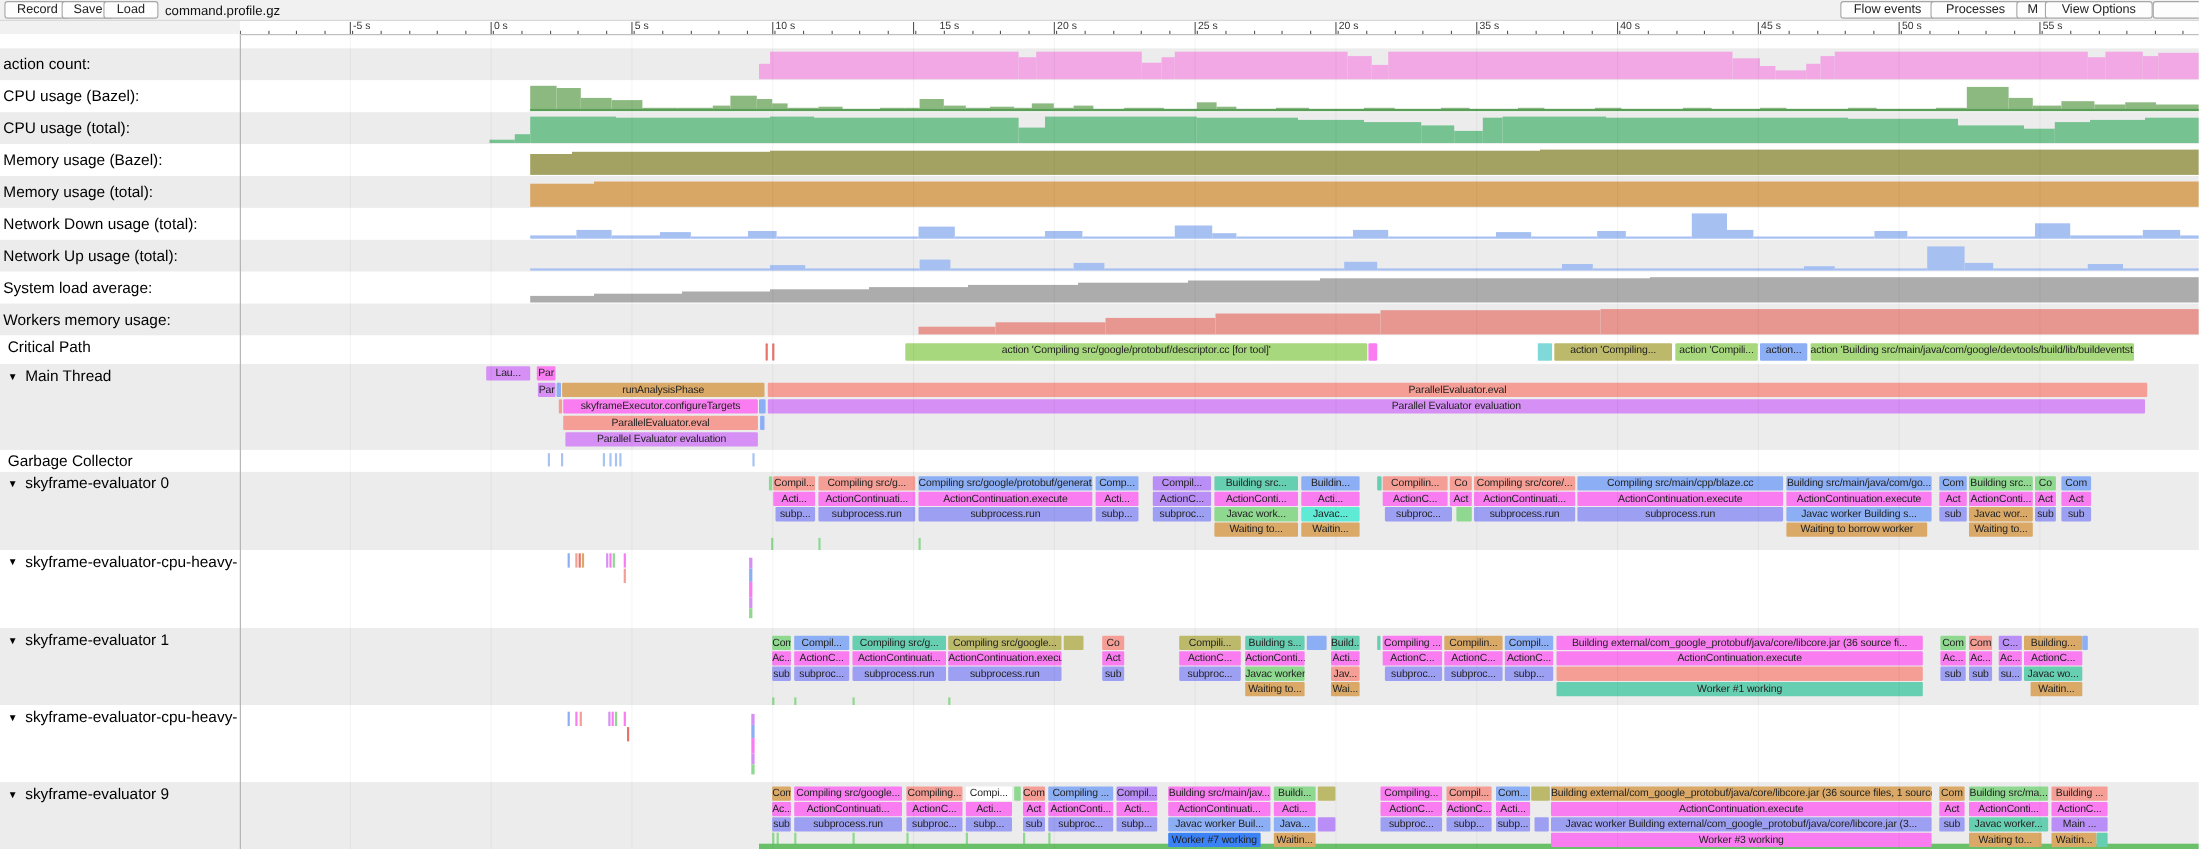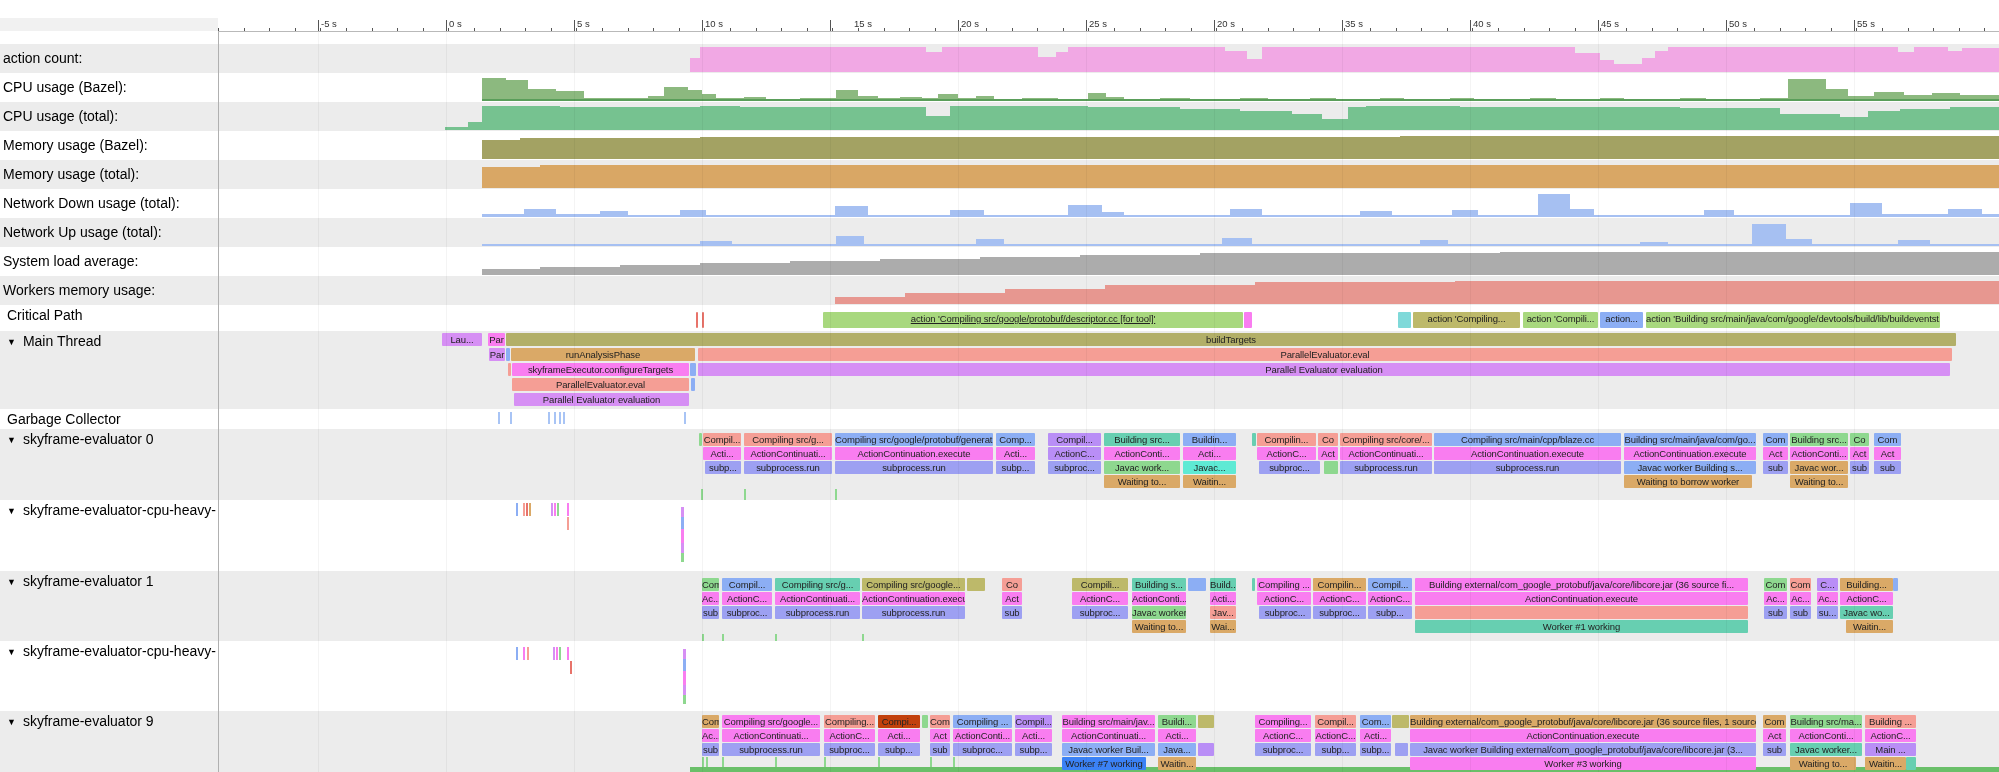--- a/index.html
+++ b/index.html
@@ -37,20 +37,32 @@
        white-space:nowrap;color:#222;border-radius:1px;letter-spacing:-0.1px;}
   .mark{position:absolute;}
   
   .gline{position:absolute;width:1px;background:rgba(0,0,0,0.045);z-index:10;pointer-events:none;}
   #divider{position:absolute;left:218px;top:18px;width:1px;height:754px;background:#b0b0b0;z-index:12;}
 </style>
 </head>
 <body>
 
 <div id="app">
+  <div id="toolbar">
+    <div class="tbtn" style="left:4px;width:44px;">Record</div>
+    <div class="tbtn" style="left:56px;width:32px;">Save</div>
+
+    <div class="tbtn" style="left:94px;width:34px;">Load</div>
+    <div id="fname" style="left:150px;">command.profile.gz</div>
+    <div class="tbtn" style="right:240px;width:70px;">Flow events</div>
+    <div class="tbtn" style="right:162px;width:66px;">Processes</div>
+    <div class="tbtn" style="right:136px;width:14px;">M</div>
+    <div class="tbtn" style="right:42px;width:82px;">View Options</div>
+    <div class="tbtn" style="right:-14px;width:40px;"></div>
+  </div>
 
   <div id="ruler">
     <div id="ruler-inner">
         <div class="rtick" style="left: 0px; height: 3px;"></div>
         <div class="rtick" style="left: 25.6px; height: 3px;"></div>
         <div class="rtick" style="left: 51.2px; height: 3px;"></div>
         <div class="rtick" style="left: 76.8px; height: 3px;"></div>
         <div class="rtick" style="left: 102.4px; height: 3px;"></div>
         <div class="rtick" style="left: 128px; height: 3px;"></div>
         <div class="rtick" style="left: 153.6px; height: 3px;"></div>
@@ -359,35 +371,34 @@
           <div class="seg" style="left: 887px; width: 150px; height: 19px; background: rgb(231, 151, 144);"></div>
           <div class="seg" style="left: 1037px; width: 200px; height: 22px; background: rgb(231, 151, 144);"></div>
           <div class="seg" style="left: 1237px; width: 544px; height: 23px; background: rgb(231, 151, 144);"></div>
         </div>
       </div>
       <div class="block bg-white" style="top: 305px; height: 26px;">
         <div class="threadlabel"><span>Critical Path</span></div>
         <div class="track">
           <div class="bar" style="left: 478px; width: 2px; top: 7px; height: 16px; background: rgb(232, 115, 106);"></div>
           <div class="bar" style="left: 484px; width: 2px; top: 7px; height: 16px; background: rgb(232, 115, 106);"></div>
-          <div class="bar" style="left: 605px; width: 420px; top: 7px; height: 16px; background: rgb(168, 216, 126); text-decoration: underline;">action 'Compiling src/google/protobuf/descriptor.cc [for tool]'</div>
+          <div class="bar" style="left: 605px; width: 420px; top: 7px; height: 16px; background: rgb(168, 216, 126);">action 'Compiling src/google/protobuf/descriptor.cc [for tool]'</div>
           <div class="bar" style="left: 1026px; width: 8px; top: 7px; height: 16px; background: rgb(249, 125, 240);"></div>
           <div class="bar" style="left: 1180px; width: 13px; top: 7px; height: 16px; background: rgb(127, 217, 217);"></div>
           <div class="bar" style="left: 1195px; width: 107px; top: 7px; height: 16px; background: rgb(189, 185, 106);">action 'Compiling...</div>
           <div class="bar" style="left: 1305px; width: 75px; top: 7px; height: 16px; background: rgb(168, 216, 126);">action 'Compili...</div>
           <div class="bar" style="left: 1382px; width: 43px; top: 7px; height: 16px; background: rgb(140, 174, 244);">action...</div>
           <div class="bar" style="left: 1428px; width: 294px; top: 7px; height: 16px; background: rgb(168, 216, 126);">action 'Building src/main/java/com/google/devtools/build/lib/buildeventst...</div>
         </div>
       </div>
       <div class="block bg-gray" style="top: 331px; height: 78px;">
         <div class="threadlabel"><span class="tri">▼</span><span>Main Thread</span></div>
         <div class="track">
           <div class="bar" style="left: 224px; width: 40px; top: 2px; height: 13px; background: rgb(214, 143, 244);">Lau...</div>
           <div class="bar" style="left: 270px; width: 17px; top: 2px; height: 13px; background: rgb(249, 125, 240);">Par</div>
-          <div class="bar" style="left: 288px; width: 1450px; top: 2px; height: 13px; background: rgb(178, 175, 104);">buildTargets</div>
           <div class="bar" style="left: 271px; width: 16px; top: 17px; height: 13px; background: rgb(214, 143, 244);">Par</div>
           <div class="bar" style="left: 288px; width: 4px; top: 17px; height: 13px; background: rgb(140, 174, 244);"></div>
           <div class="bar" style="left: 293px; width: 184px; top: 17px; height: 13px; background: rgb(218, 169, 103);">runAnalysisPhase</div>
           <div class="bar" style="left: 480px; width: 1254px; top: 17px; height: 13px; background: rgb(245, 158, 149);">ParallelEvaluator.eval</div>
           <div class="bar" style="left: 290px; width: 3px; top: 32px; height: 13px; background: rgb(245, 158, 149);"></div>
           <div class="bar" style="left: 294px; width: 177px; top: 32px; height: 13px; background: rgb(249, 125, 240);">skyframeExecutor.configureTargets</div>
           <div class="bar" style="left: 472px; width: 6px; top: 32px; height: 13px; background: rgb(140, 174, 244);"></div>
           <div class="bar" style="left: 480px; width: 1252px; top: 32px; height: 13px; background: rgb(214, 143, 244);">Parallel Evaluator evaluation</div>
           <div class="bar" style="left: 294px; width: 177px; top: 47px; height: 13px; background: rgb(245, 158, 149);">ParallelEvaluator.eval</div>
           <div class="bar" style="left: 473px; width: 4px; top: 47px; height: 13px; background: rgb(140, 174, 244);"></div>
@@ -578,21 +589,21 @@
           <div class="mark" style="left: 504px; width: 2px; top: 46px; height: 11px; background: rgb(142, 216, 143);"></div>
           <div class="mark" style="left: 557px; width: 2px; top: 46px; height: 11px; background: rgb(142, 216, 143);"></div>
           <div class="mark" style="left: 606px; width: 2px; top: 46px; height: 11px; background: rgb(142, 216, 143);"></div>
           <div class="mark" style="left: 660px; width: 2px; top: 46px; height: 11px; background: rgb(142, 216, 143);"></div>
           <div class="mark" style="left: 712px; width: 2px; top: 46px; height: 11px; background: rgb(142, 216, 143);"></div>
           <div class="mark" style="left: 735px; width: 2px; top: 46px; height: 11px; background: rgb(142, 216, 143);"></div>
           <div class="mark" style="left: 472px; width: 1309px; top: 56px; height: 5px; background: rgb(106, 191, 105);"></div>
           <div class="bar" style="left: 484px; width: 17px; top: 4px; height: 13px; background: rgb(218, 169, 103);">Com</div>
           <div class="bar" style="left: 504px; width: 98px; top: 4px; height: 13px; background: rgb(249, 125, 240);">Compiling src/google...</div>
           <div class="bar" style="left: 606px; width: 51px; top: 4px; height: 13px; background: rgb(245, 158, 149);">Compiling...</div>
-          <div class="bar" style="left: 660px; width: 42px; top: 4px; height: 13px; background: #c2410c;">Compi...</div>
+          <div class="bar" style="left: 660px; width: 42px; top: 4px; height: 13px; background: #ffffff;">Compi...</div>
           <div class="bar" style="left: 704px; width: 6px; top: 4px; height: 13px; background: rgb(142, 216, 143);"></div>
           <div class="bar" style="left: 712px; width: 20px; top: 4px; height: 13px; background: rgb(245, 158, 149);">Com</div>
           <div class="bar" style="left: 735px; width: 59px; top: 4px; height: 13px; background: rgb(140, 174, 244);">Compiling ...</div>
           <div class="bar" style="left: 797px; width: 37px; top: 4px; height: 13px; background: rgb(185, 142, 246);">Compil...</div>
           <div class="bar" style="left: 844px; width: 93px; top: 4px; height: 13px; background: rgb(249, 125, 240);">Building src/main/jav...</div>
           <div class="bar" style="left: 940px; width: 38px; top: 4px; height: 13px; background: rgb(142, 216, 143);">Buildi...</div>
           <div class="bar" style="left: 980px; width: 16px; top: 4px; height: 13px; background: rgb(189, 185, 106);"></div>
           <div class="bar" style="left: 1037px; width: 56px; top: 4px; height: 13px; background: rgb(249, 125, 240);">Compiling...</div>
           <div class="bar" style="left: 1097px; width: 41px; top: 4px; height: 13px; background: rgb(245, 158, 149);">Compil...</div>
           <div class="bar" style="left: 1142px; width: 31px; top: 4px; height: 13px; background: rgb(140, 174, 244);">Com...</div>

